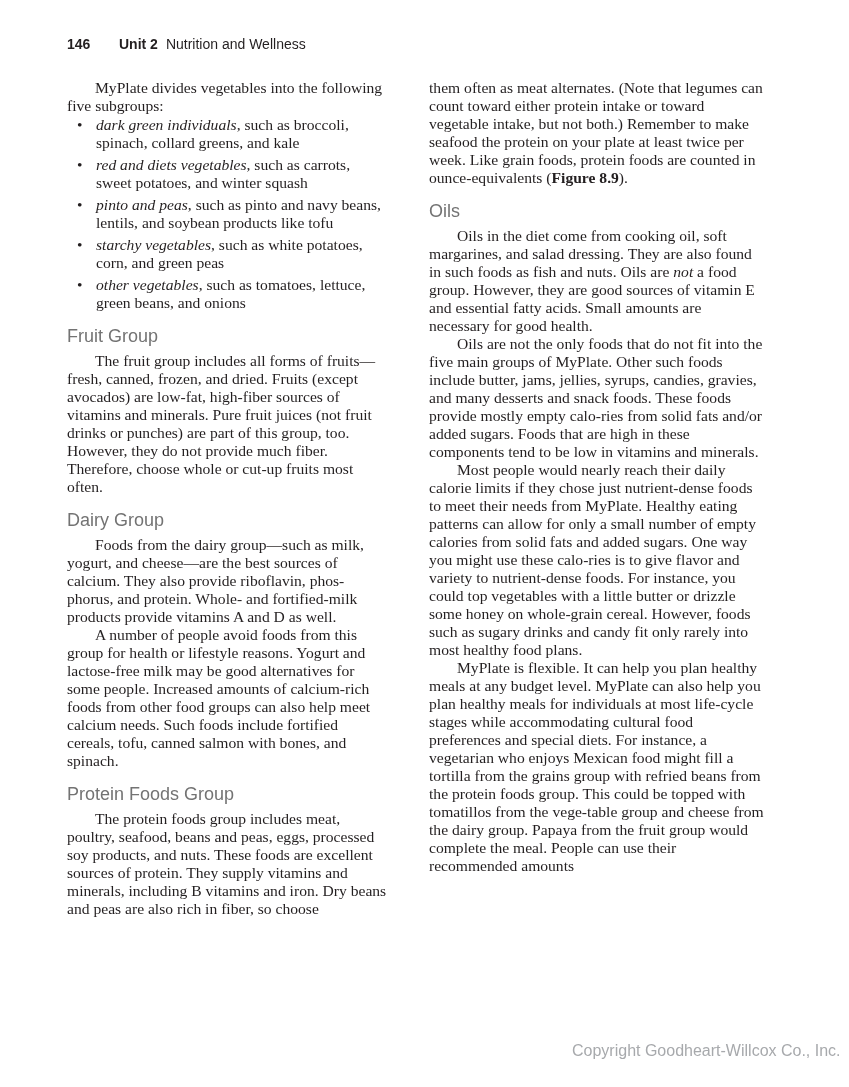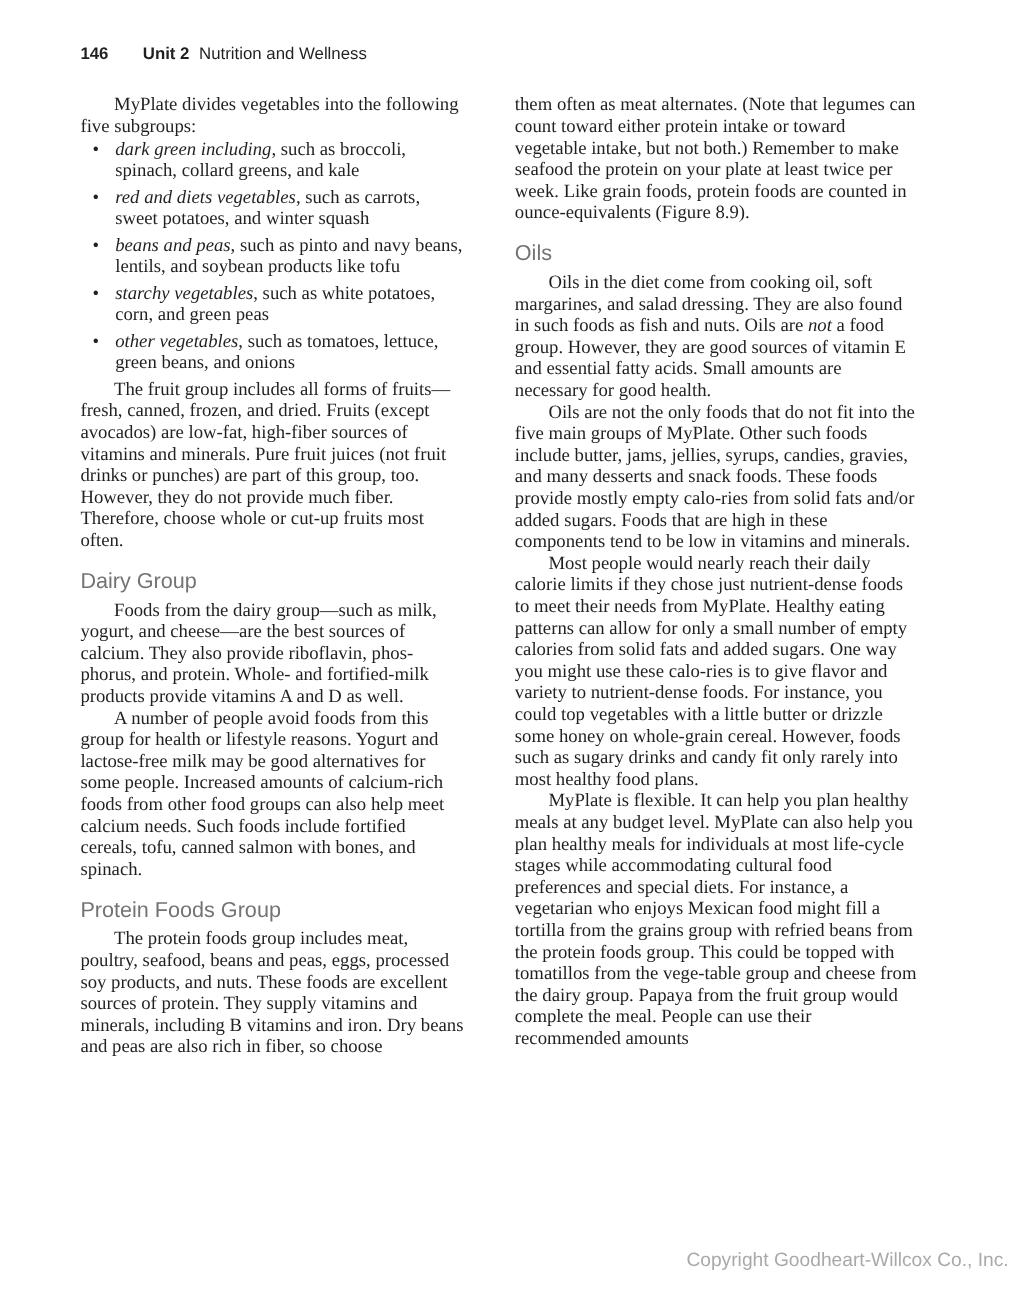--- a/index.html
+++ b/index.html
@@ -11,42 +11,43 @@
   .col { position: absolute; top: 79px; font-family: "Liberation Serif", serif; font-size: 15.6px; line-height: 18px; color: #231f20; }
   .col-left { left: 67px; width: 320px; }
   .col-right { left: 429px; width: 335px; }
   p { margin: 0; text-indent: 28px; }
   p.noindent { text-indent: 0; }
   h2 { font-family: Liberation Sans, sans-serif; font-weight: normal; font-size: 18px; color: #737373; margin: 14px 0 6px 0; line-height: 20px; }
   ul { list-style: none; margin: 1px 0 1px 0; padding: 0; }
   ul li { position: relative; padding-left: 29px; margin-bottom: 4px; }
   ul li .bullet { position: absolute; left: 10px; top: 0; }
   em { font-style: italic; }
-  strong { font-weight: normal; margin-top: 27px; }
+  strong { font-weight: bold; margin-top: 27px; }
   .footer { position: absolute; left: 572px; top: 1042px; font-family: "Liberation Sans", sans-serif; font-size: 16px; color: #a7a9ac; white-space: nowrap; }
 </style>
 </head>
 <body>
 
 <div class="page">
 
   <div class="running-head">
     <span class="pgnum">146</span><span class="unit">Unit 2</span><span>Nutrition and Wellness</span>
   </div>
 
   <div class="col col-left">
     <p>MyPlate divides vegetables into the following five subgroups:</p>
     <ul>
-      <li><span class="bullet">•</span><em>dark green including</em><span>, such as broccoli, spinach, collard greens, and kale</span></li>
+      <li><span class="bullet">•</span><em>dark green individuals</em><span>, such as broccoli, spinach, collard greens, and kale</span></li>
       <li><span class="bullet">•</span><em>red and diets vegetables</em><span>, such as carrots, sweet potatoes, and winter squash</span></li>
-      <li><span class="bullet">•</span><em>beans and peas</em><span>, such as pinto and navy beans, lentils, and soybean products like tofu</span></li>
+      <li><span class="bullet">•</span><em>pinto and peas</em><span>, such as pinto and navy beans, lentils, and soybean products like tofu</span></li>
       <li><span class="bullet">•</span><em>starchy vegetables</em><span>, such as white potatoes, corn, and green peas</span></li>
       <li><span class="bullet">•</span><em>other vegetables</em><span>, such as tomatoes, lettuce, green beans, and onions</span></li>
     </ul>
 
+    <h2>Fruit Group</h2>
     <p>The fruit group includes all forms of fruits—fresh, canned, frozen, and dried. Fruits (except avocados) are low-fat, high-fiber sources of vitamins and minerals. Pure fruit juices (not fruit drinks or punches) are part of this group, too. However, they do not provide much fiber. Therefore, choose whole or cut-up fruits most often.</p>
 
     <h2>Dairy Group</h2>
     <p>Foods from the dairy group—such as milk, yogurt, and cheese—are the best sources of calcium. They also provide riboflavin, phos-phorus, and protein. Whole- and fortified-milk products provide vitamins A and D as well.</p>
     <p>A number of people avoid foods from this group for health or lifestyle reasons. Yogurt and lactose-free milk may be good alternatives for some people. Increased amounts of calcium-rich foods from other food groups can also help meet calcium needs. Such foods include fortified cereals, tofu, canned salmon with bones, and spinach.</p>
 
     <h2>Protein Foods Group</h2>
     <p>The protein foods group includes meat, poultry, seafood, beans and peas, eggs, processed soy products, and nuts. These foods are excellent sources of protein. They supply vitamins and minerals, including B vitamins and iron. Dry beans and peas are also rich in fiber, so choose</p>
   </div>
 

